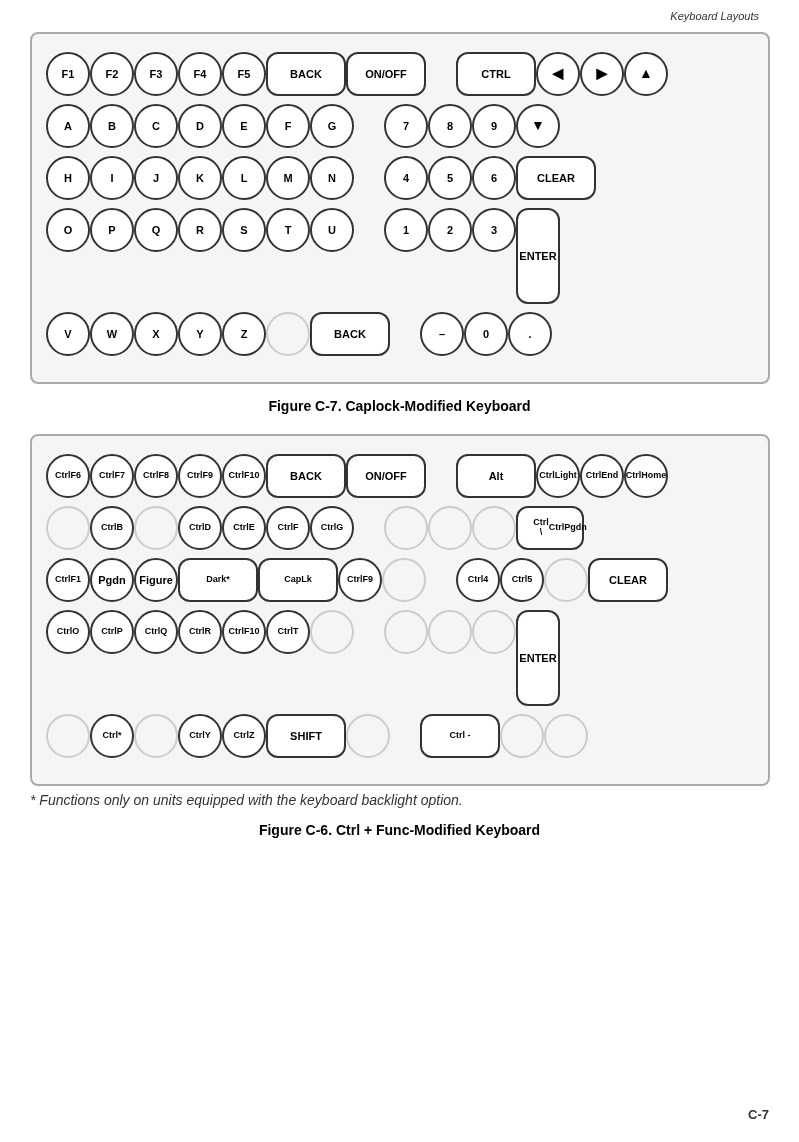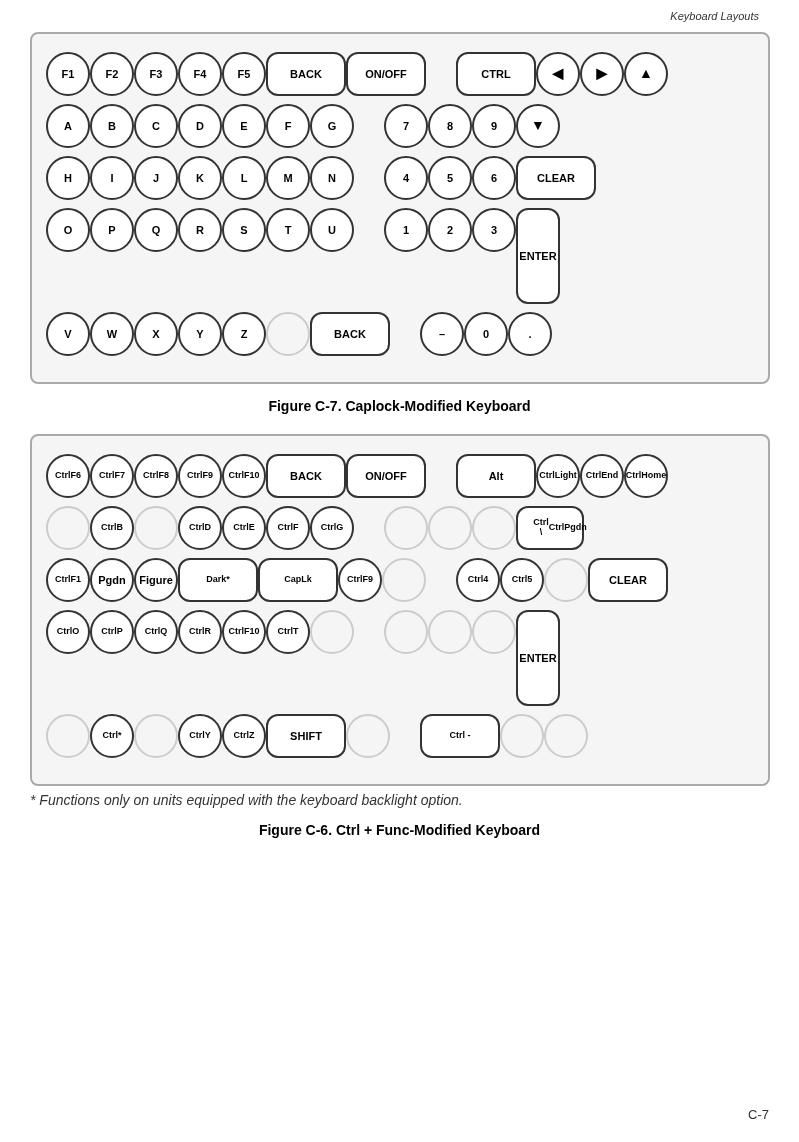--- a/index.html
+++ b/index.html
@@ -99,20 +99,21 @@
       margin-right: auto;
     }
 
     .page-footer {
       text-align: center;
       font-size: 13px;
       color: #333;
       position: absolute;
       bottom: 20px;
       right: 30px;
+      font-weight: bold;
     }
 
     
     .key span {
       display: block;
       text-align: center;
     }
 
     .key-small {
       font-size: 9px;

